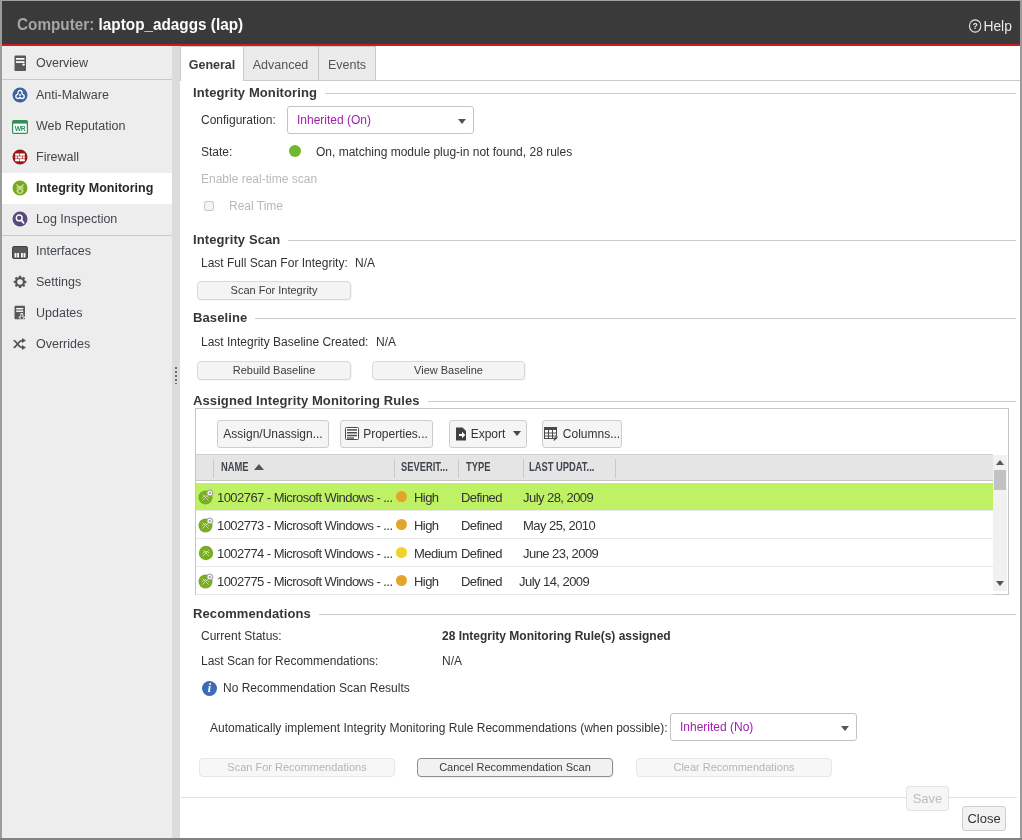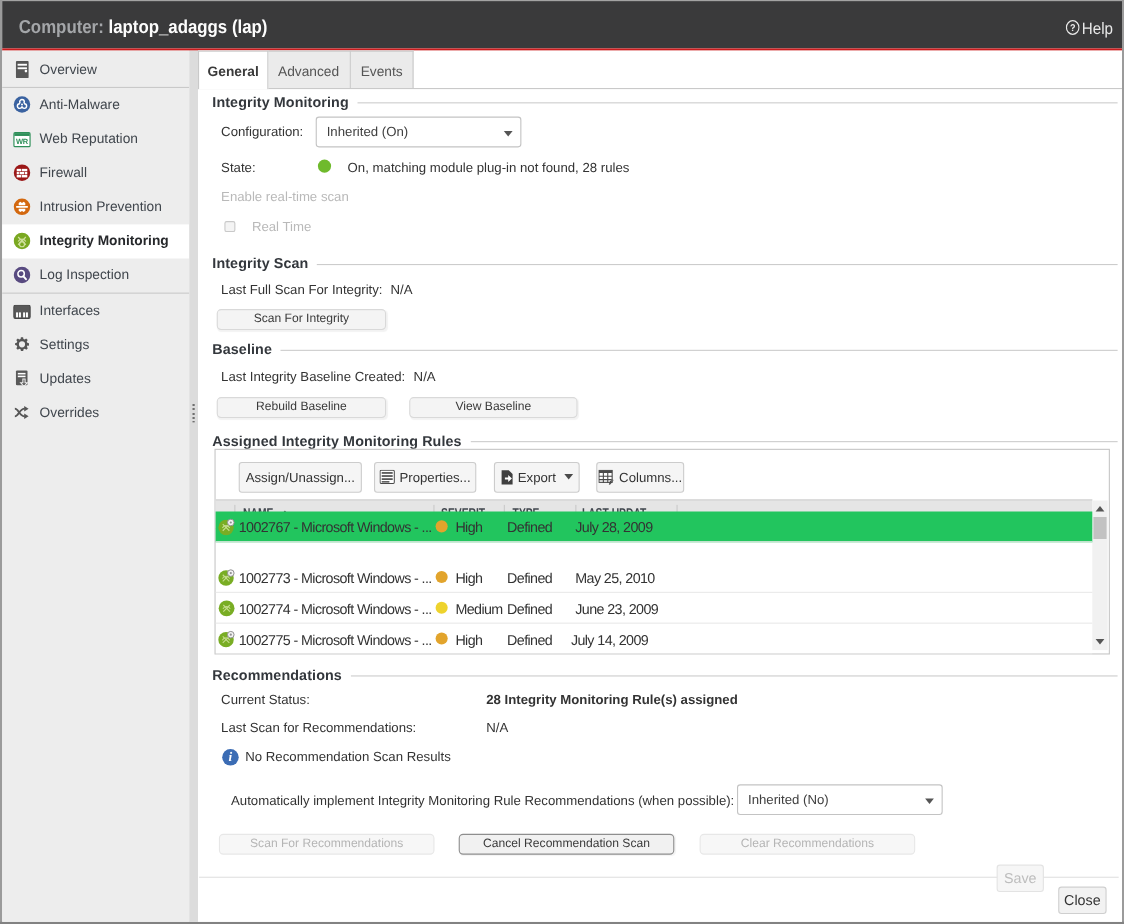--- a/index.html
+++ b/index.html
@@ -43,21 +43,21 @@
   .tab.t-gen{left:180px;width:64px;background:#fff;font-weight:bold;color:#3a3a3a;height:35px;z-index:2;}
   .tab.t-adv{left:243px;width:76px;background:#ebebeb;color:#555;border-left:0;}
   .tab.t-evt{left:319px;width:57px;background:#ebebeb;color:#555;border-left:0;}
 
   
   .sect{display:flex;align-items:center;font-size:13px;font-weight:bold;color:#33373c;letter-spacing:0.1px;line-height:16px;white-space:nowrap;}
   .sect::after{content:'';flex:1;height:1px;background:#ccc;margin-left:8px;}
   .lab{font-size:12px;color:#333;line-height:15px;white-space:nowrap;}
   .dis{color:#b9b9b9;}
 
-  .drop{border:1px solid #c3c3c3;border-radius:3px;background:#fff;font-size:12px;color:#404040;line-height:26px;padding-left:9px;}
+  .drop{border:1px solid #c3c3c3;border-radius:3px;background:#fff;font-size:12px;color:#a21caf;line-height:26px;padding-left:9px;}
   .drop .dar{position:absolute;right:7px;top:12px;width:0;height:0;border-left:4.5px solid transparent;border-right:4.5px solid transparent;border-top:5.5px solid #555;}
 
   .btn{background:#f4f4f4;border:1px solid #d9d9d9;border-radius:4px;font-size:11px;color:#3a3a3a;text-align:center;line-height:17px;height:19px;box-shadow:1px 1px 1px rgba(0,0,0,0.05);}
   .btn.disab{background:#f7f7f7;border-color:#e7e7e7;color:#b5b5b5;box-shadow:none;}
   .btn.strong{border-color:#8e8e8e;background:#f1f1f1;}
 
   .tbtn{background:#f5f5f5;border:1px solid #ccc;border-radius:3px;font-size:12px;color:#333;height:28px;line-height:26px;text-align:center;white-space:nowrap;}
 
   
   .panel{left:195px;top:408px;width:814px;height:187px;border:1px solid #c6c6c6;background:#fff;}
@@ -131,29 +131,20 @@
             <rect x="3.2" y="4.5" width="4.2" height="2.2"></rect>
             <rect x="8" y="4.5" width="4.8" height="2.2"></rect>
             <rect x="3.2" y="7.3" width="2" height="2.2"></rect>
             <rect x="5.8" y="7.3" width="4.2" height="2.2"></rect>
             <rect x="10.6" y="7.3" width="2.2" height="2.2"></rect>
             <rect x="3.2" y="10.1" width="4.2" height="2.2"></rect>
             <rect x="8" y="10.1" width="4.8" height="2.2"></rect>
           </g>
         </svg>
         <span class="lbl">Firewall</span>
-      </div>
-      <div class="sitem">
-        <svg class="ico" viewBox="0 0 16 16">
-          <circle cx="8" cy="8" r="7.5" fill="#d3680f"></circle>
-          <path d="M5 4.5 L6.5 3.5 L8 4.5 L9.5 3.5 L11 4.5 L11 6.5 L5 6.5 Z" fill="#fff"></path>
-          <rect x="2.5" y="7.2" width="11" height="1.6" rx="0.8" fill="#fff"></rect>
-          <path d="M5 9.8 L11 9.8 L11 11.5 L9.5 12.7 L8 11.8 L6.5 12.7 L5 11.5 Z" fill="#fff"></path>
-        </svg>
-        <span class="lbl">Intrusion Prevention</span>
       </div>
       <div class="sitem sel">
         <svg class="ico" viewBox="0 0 16 16">
           <circle cx="8" cy="8" r="7.5" fill="#7aa821"></circle>
           <g stroke="#cfe09c" stroke-width="1.1" fill="none">
             <path d="M4.5 4.5 L11.5 11.5"></path>
             <path d="M11.5 4.5 L4.5 11.5"></path>
             <circle cx="8" cy="11" r="2.3"></circle>
             <path d="M4.5 8.5 a4 4 0 0 1 7 0"></path>
           </g>
@@ -271,21 +262,21 @@
       <div class="vline" style="left:198px;"></div>
       <div class="vline" style="left:262px;"></div>
       <div class="vline" style="left:327px;"></div>
       <div class="vline" style="left:419px;"></div>
     </div>
     <div class="sbar">
       <div class="sb-up"></div>
       <div class="sb-th"></div>
       <div class="sb-dn"></div>
     </div>
-    <div class="trow" style="top:56px;background:#22c55e;">
+    <div class="trow" style="top:74px;background:#bef264;">
       <svg class="abs" style="left:2px;top:6px;" width="16" height="16" viewBox="0 0 16 16">
         <circle cx="7.5" cy="8.5" r="7" fill="#79ad24"></circle>
         <g stroke="#c6dc8e" stroke-width="1" fill="none">
           <path d="M4.5 5.5 L10.5 11.5"></path>
           <path d="M10.5 5.5 L4.5 11.5"></path>
           <path d="M4.2 9 a3.6 3.6 0 0 1 6.6 0"></path>
         </g>
         <circle cx="11.8" cy="4" r="3" fill="#f2f2f2" stroke="#909090" stroke-width="0.9"></circle>
         <circle cx="11.8" cy="4" r="1" fill="#909090"></circle>
       </svg>

